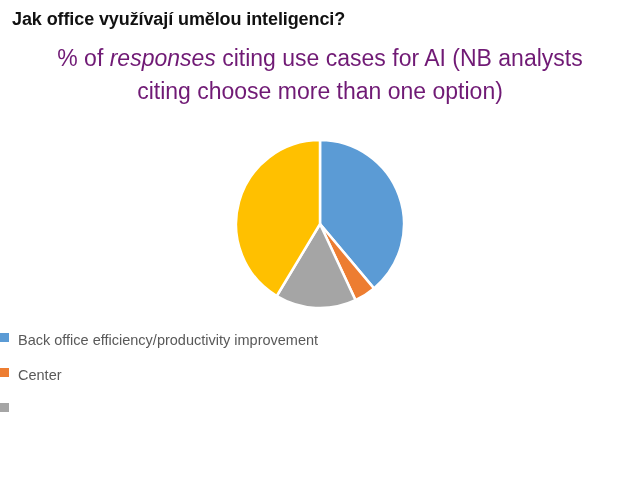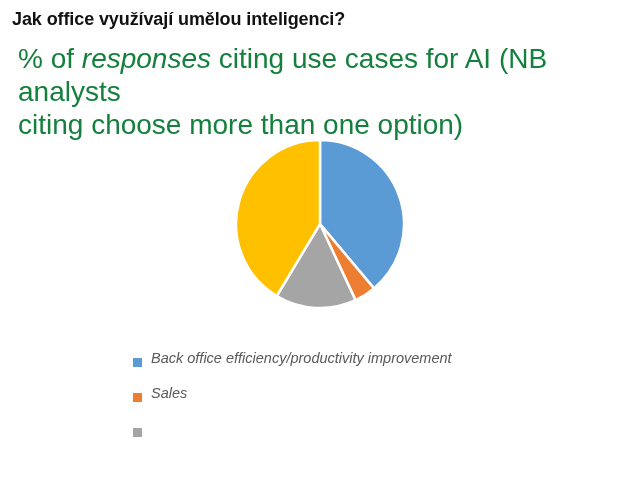--- a/index.html
+++ b/index.html
@@ -29,23 +29,23 @@
     line-height: 22px;
     white-space: nowrap;
   }
 
   
   .chart-title {
     position: absolute;
     left: 18px;
     top: 42px;
     width: 604px;
-    text-align: left;
-    font-size: 28px;
-    color: #15803d;
+    text-align: center;
+    font-size: 23px;
+    color: #701a75;
     line-height: 33px;
     font-weight: normal;
   }
   .chart-title .em {
     font-style: italic;
   }
 
   
   .pie-wrap {
     position: absolute;
@@ -61,24 +61,22 @@
 
   
   .legend {
     position: absolute;
     left: 0;
     top: 332px;
     width: 640px;
   }
   .legend-row {
     display: flex;
-    align-items: flex-end;
+    align-items: flex-start;
     height: 35px;
-    padding-left: 133px;
-    font-style: italic;
   }
   .legend-swatch {
     width: 9px;
     height: 9px;
     flex: 0 0 9px;
     margin-right: 9px;
     margin-top: 1px;
   }
   .legend-label {
     font-size: 14.5px;
@@ -108,18 +106,18 @@
   </svg>
 </div>
 
 <div class="legend">
   <div class="legend-row">
     <span class="legend-swatch" style="background: rgb(91, 155, 213);"></span>
     <span class="legend-label">Back office efficiency/productivity improvement</span>
   </div>
   <div class="legend-row">
     <span class="legend-swatch" style="background: rgb(237, 125, 49);"></span>
-    <span class="legend-label">Sales</span>
+    <span class="legend-label">Center</span>
   </div>
   <div class="legend-row">
     <span class="legend-swatch" style="background: rgb(165, 165, 165);"></span>
   </div>
 </div>
 
 </body></html>

